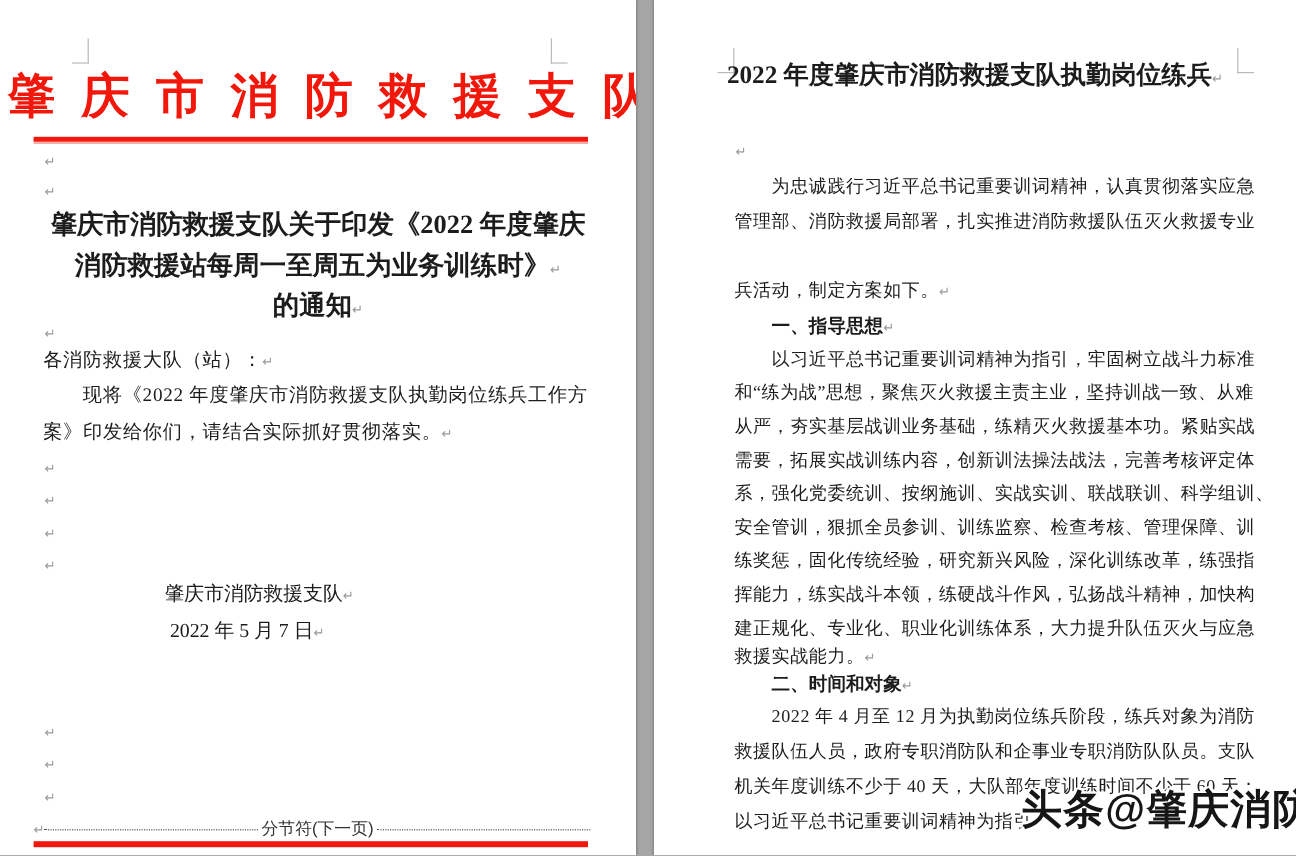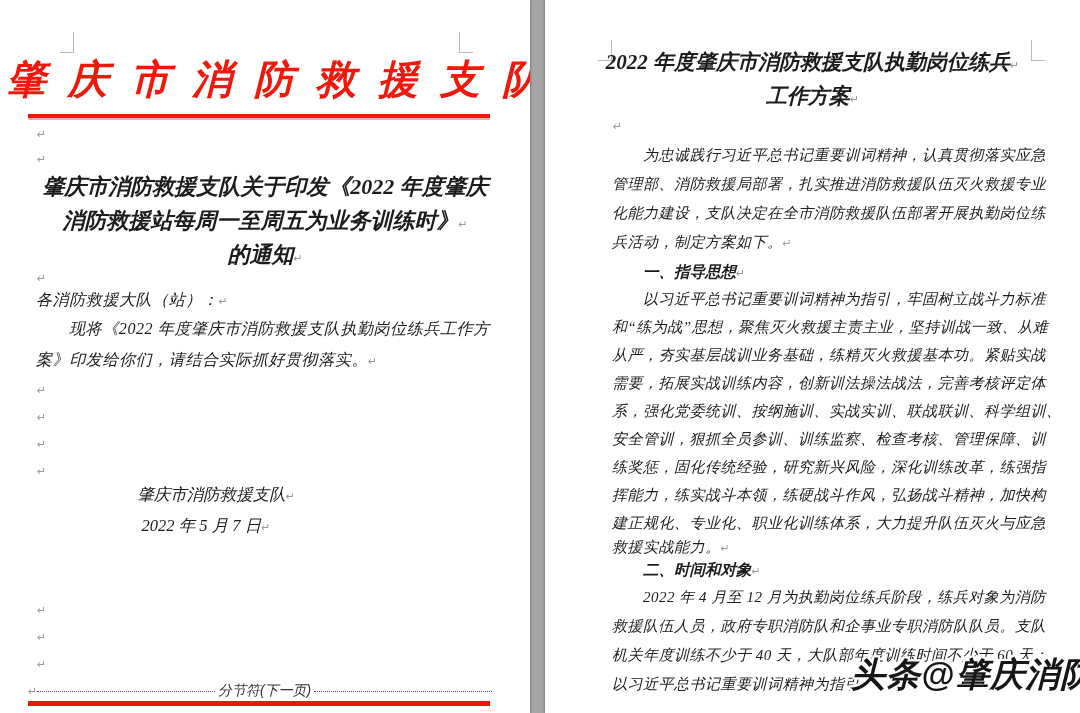--- a/index.html
+++ b/index.html
@@ -3,21 +3,21 @@
 <meta charset="utf-8">
 <style>
   html,body{margin:0;padding:0;background:#a6a6a6;}
   .stage{position:relative;width:1080px;height:713px;overflow:hidden;
          background:#a6a6a6;
          font-family:"Liberation Serif","DejaVu Serif",serif;
          color:#1c1c1c;}
   .page{position:absolute;top:0;height:713px;background:#ffffff;overflow:hidden;}
   #page1{left:0;width:530px;box-shadow:1px 0 2px rgba(0,0,0,.25);}
   #page2{left:545px;width:535px;box-shadow:-1px 0 2px rgba(0,0,0,.25);}
-  .abs{position:absolute;font-style:italic;}
+  .abs{position:absolute;}
   
   .cm{position:absolute;width:13px;height:20px;}
   .cm-tl{border-right:1px solid #b9b9b9;border-bottom:1px solid #b9b9b9;}
   .cm-tr{border-left:1px solid #b9b9b9;border-bottom:1px solid #b9b9b9;}
   
   .red-head{left:0;right:0;top:52px;text-align:center;font-weight:700;
             font-size:40px;letter-spacing:6px;padding-left:6px;color:#f1180b;
             white-space:nowrap;}
   .red-line{left:28px;width:462px;height:4px;background:#f1180b;
             box-shadow:0 2px 0 rgba(241,24,11,.35);}
@@ -95,27 +95,25 @@
       <span class="sect-dots"></span>
     </div>
     <div class="abs red-line-bottom" style="top:701px"></div>
   </div>
 
   <div class="page" id="page2">
     <div class="cm cm-tl abs" style="left:53px;top:40px"></div>
     <div class="cm cm-tr abs" style="left:486px;top:40px"></div>
 
     <div class="abs plan-title" style="top:48px"><span>2022 年度肇庆市消防救援支队执勤岗位练兵</span><span class="cr">↵</span></div>
-    <div class="abs plan-title" style="top:82px"><span>工作方案</span><span class="cr">↵</span></div>
 
     <div class="cr abs" style="top:120px;left:68px">↵</div>
 
     <div class="abs body2 indent2" style="top:146px"><span>为忠诚践行习近平总书记重要训词精神，认真贯彻落实应急</span></div>
     <div class="abs body2" style="top:175px"><span>管理部、消防救援局部署，扎实推进消防救援队伍灭火救援专业</span></div>
-    <div class="abs body2" style="top:204px"><span>化能力建设，支队决定在全市消防救援队伍部署开展执勤岗位练</span></div>
     <div class="abs body2" style="top:233px"><span>兵活动，制定方案如下。</span><span class="cr">↵</span></div>
 
     <div class="abs hd2" style="top:262px"><span>一、指导思想</span><span class="cr">↵</span></div>
 
     <div class="abs body2 indent2" style="top:290px"><span>以习近平总书记重要训词精神为指引，牢固树立战斗力标准</span></div>
     <div class="abs body2" style="top:318px"><span>和“练为战”思想，聚焦灭火救援主责主业，坚持训战一致、从难</span></div>
     <div class="abs body2" style="top:346px"><span>从严，夯实基层战训业务基础，练精灭火救援基本功。紧贴实战</span></div>
     <div class="abs body2" style="top:374px"><span>需要，拓展实战训练内容，创新训法操法战法，完善考核评定体</span></div>
     <div class="abs body2" style="top:402px"><span>系，强化党委统训、按纲施训、实战实训、联战联训、科学组训、</span></div>
     <div class="abs body2" style="top:430px"><span>安全管训，狠抓全员参训、训练监察、检查考核、管理保障、训</span></div>

